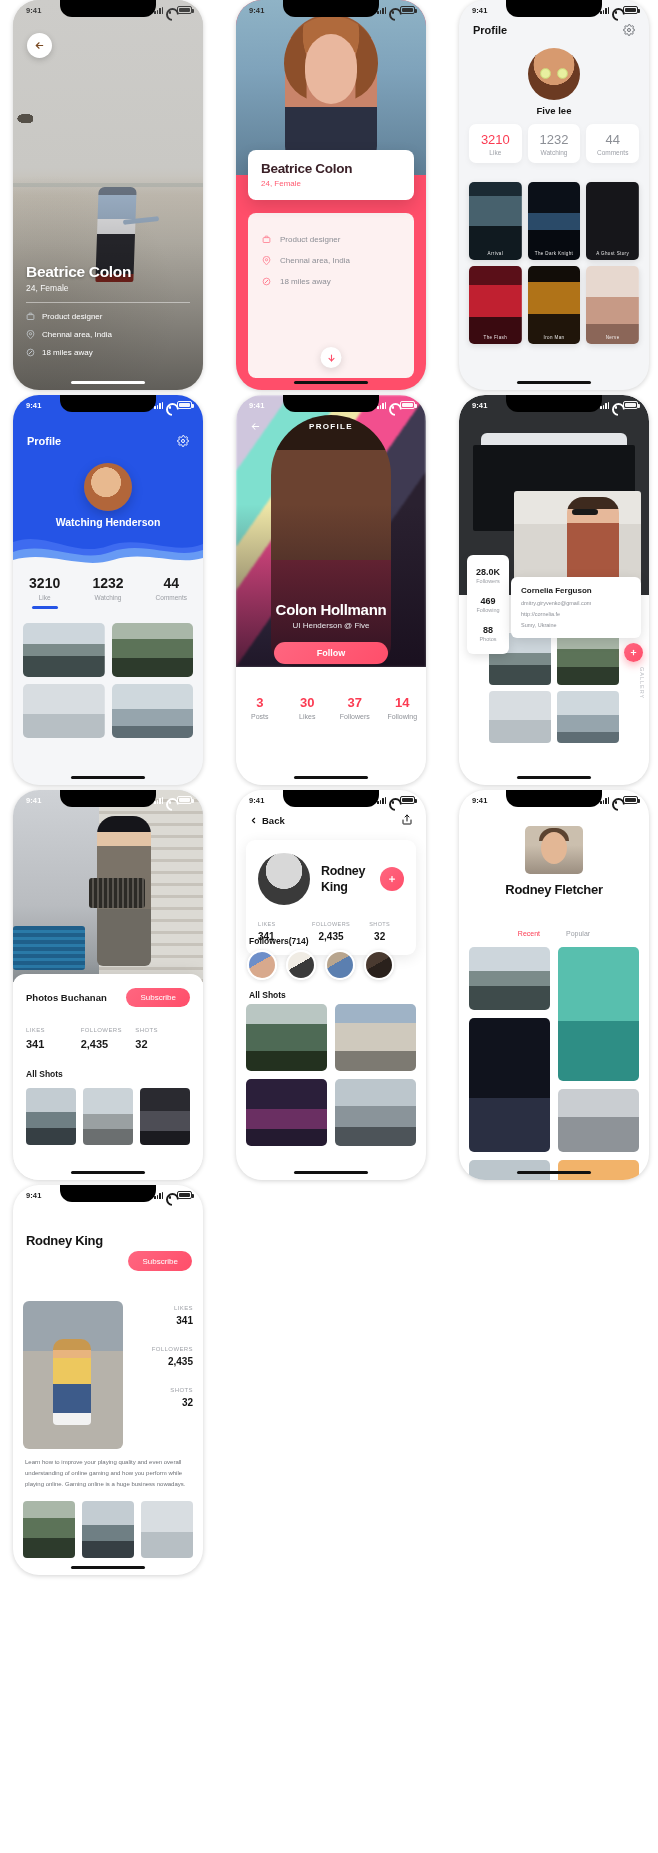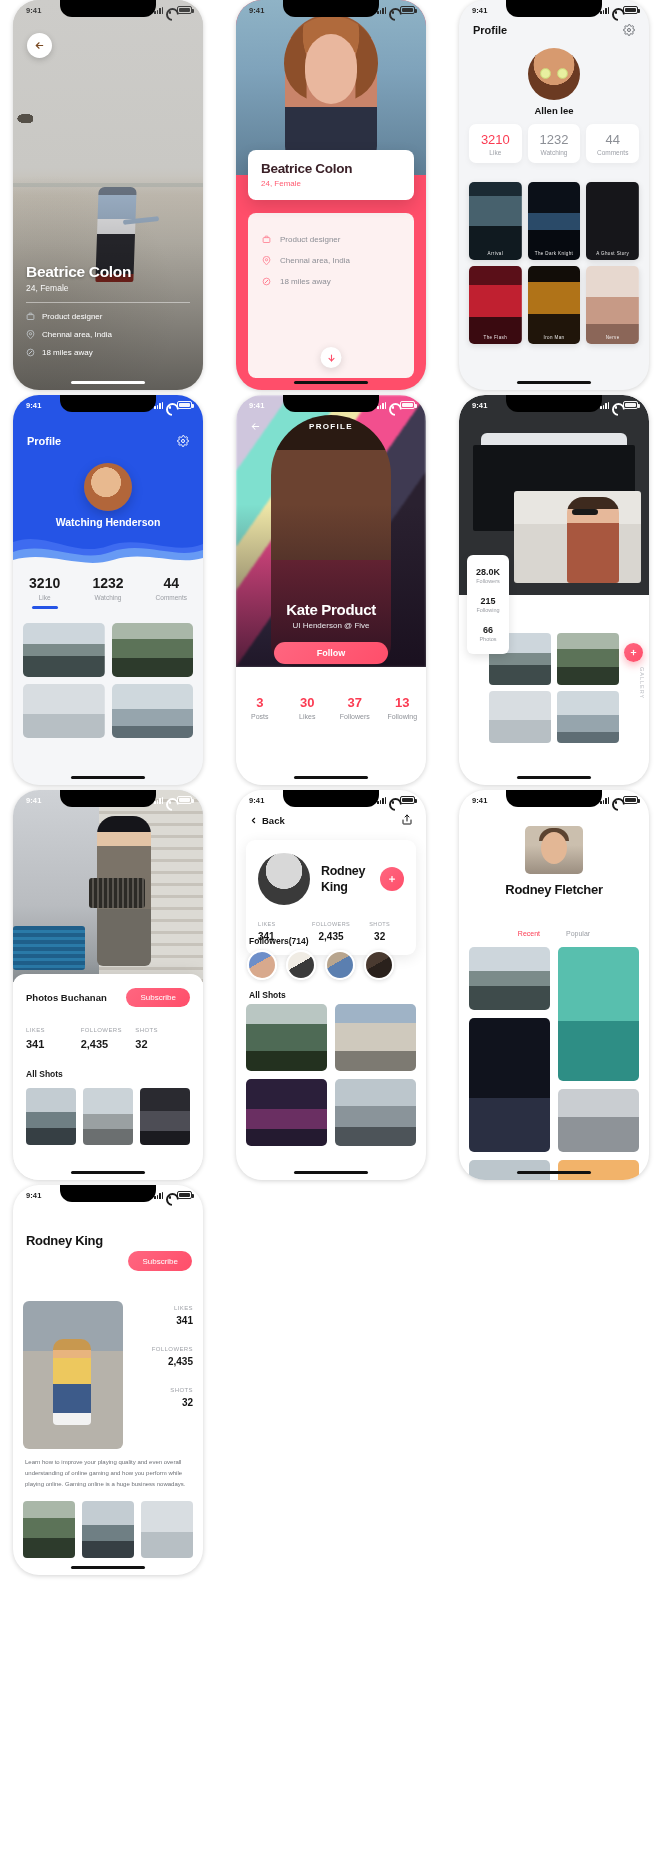--- a/index.html
+++ b/index.html
@@ -489,21 +489,21 @@
       <h2>Profile</h2>
       <svg width="12" height="12" viewBox="0 0 24 24" fill="none" stroke="#6d7076" stroke-width="2">
           <circle cx="12" cy="12" r="3"></circle>
         <path d="M19.4 15a1.65 1.65 0 0 0 .33 1.82l.06.06a2 2 0 1 1-2.83 2.83l-.06-.06a1.65 1.65 0 0 0-1.82-.33 1.65 1.65 0 0 0-1 1.51V21a2 2 0 0 1-4 0v-.09A1.65 1.65 0 0 0 9 19.4a1.65 1.65 0 0 0-1.82.33l-.06.06a2 2 0 1 1-2.83-2.83l.06-.06A1.65 1.65 0 0 0 4.6 15a1.65 1.65 0 0 0-1.51-1H3a2 2 0 0 1 0-4h.09A1.65 1.65 0 0 0 4.6 9a1.65 1.65 0 0 0-.33-1.82l-.06-.06a2 2 0 1 1 2.83-2.83l.06.06A1.65 1.65 0 0 0 9 4.6h.09A1.65 1.65 0 0 0 10.6 3.09V3a2 2 0 0 1 4 0v.09a1.65 1.65 0 0 0 1 1.51 1.65 1.65 0 0 0 1.82-.33l.06-.06a2 2 0 1 1 2.83 2.83l-.06.06a1.65 1.65 0 0 0-.33 1.82V9a1.65 1.65 0 0 0 1.51 1H21a2 2 0 0 1 0 4h-.09a1.65 1.65 0 0 0-1.51 1z"></path>
         </svg>
     </div>
     <div class="av">
       <div class="cuc l"></div>
       <div class="cuc r"></div>
     </div>
-    <div class="nm">Allen lee</div>
+    <div class="nm">Five lee</div>
     <div class="stats">
       <div class="stat active">
         <div class="n">3210</div>
         <div class="l">Like</div>
       </div>
       <div class="stat">
         <div class="n">1232</div>
         <div class="l">Watching</div>
       </div>
       <div class="stat">
@@ -610,40 +610,40 @@
       </span>
     </div>
     <div class="top">
       <svg width="11" height="11" viewBox="0 0 24 24" fill="none" stroke="#fff" stroke-width="2.2" stroke-linecap="round" stroke-linejoin="round">
         <line x1="19" y1="12" x2="5" y2="12"></line>
           <polyline points="11 18 5 12 11 6"></polyline>
         </svg>
       <span class="tt">PROFILE</span>
       <span style="width:11px"></span>
     </div>
-    <div class="nm">Kate Product</div>
+    <div class="nm">Colon Hollmann</div>
     <div class="role">UI Henderson @ Five</div>
     <div class="follow circle-btn pinkgrad" style="border-radius:11px">
       <span>Follow</span>
     </div>
     <div class="stats">
       <div class="stat">
         <div class="n">3</div>
         <div class="l">Posts</div>
       </div>
       <div class="stat">
         <div class="n">30</div>
         <div class="l">Likes</div>
       </div>
       <div class="stat">
         <div class="n">37</div>
         <div class="l">Followers</div>
       </div>
       <div class="stat">
-        <div class="n">13</div>
+        <div class="n">14</div>
         <div class="l">Following</div>
       </div>
     </div>
     <div class="homebar"></div>
   </div>
 
   <div class="phone s6">
     <div class="dark"></div>
     <div class="notch"></div>
     <div class="statusbar" style="color:#ffffff">
@@ -664,27 +664,33 @@
     <div class="manphoto">
       <div class="man"></div>
       <div class="shades"></div>
     </div>
     <div class="sidestats">
       <div class="blk">
         <div class="n">28.0K</div>
         <div class="l">Followers</div>
       </div>
       <div class="blk">
-        <div class="n">215</div>
+        <div class="n">469</div>
         <div class="l">Following</div>
       </div>
       <div class="blk">
-        <div class="n">66</div>
+        <div class="n">88</div>
         <div class="l">Photos</div>
       </div>
+    </div>
+    <div class="ncard">
+      <h4>Cornelia Ferguson</h4>
+      <p>dmitry.giryvenko@gmail.com</p>
+      <p>http://cornelia.fe</p>
+      <p>Sumy, Ukraine</p>
     </div>
     <div class="gallery">
       <div class="gi ph-mtn1"></div>
       <div class="gi ph-mtn2"></div>
       <div class="gi ph-mist"></div>
       <div class="gi ph-cloud"></div>
     </div>
     <div class="fab circle-btn pinkgrad">
       <svg width="9" height="9" viewBox="0 0 24 24" stroke="#fff" stroke-width="3" stroke-linecap="round">
           <line x1="12" y1="6" x2="12" y2="18"></line>

